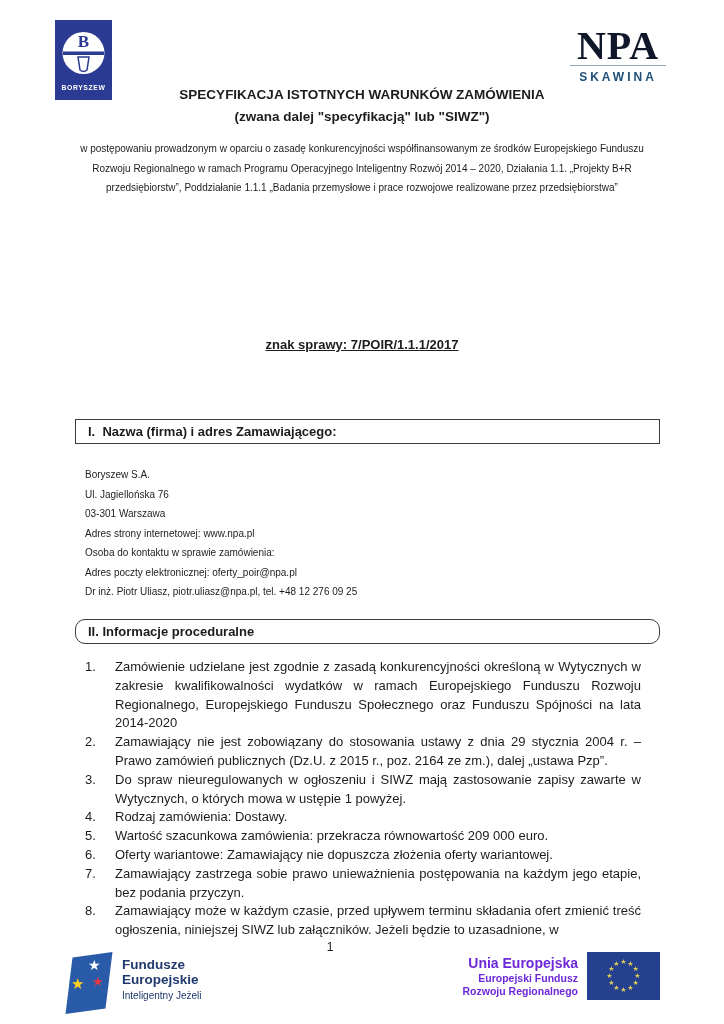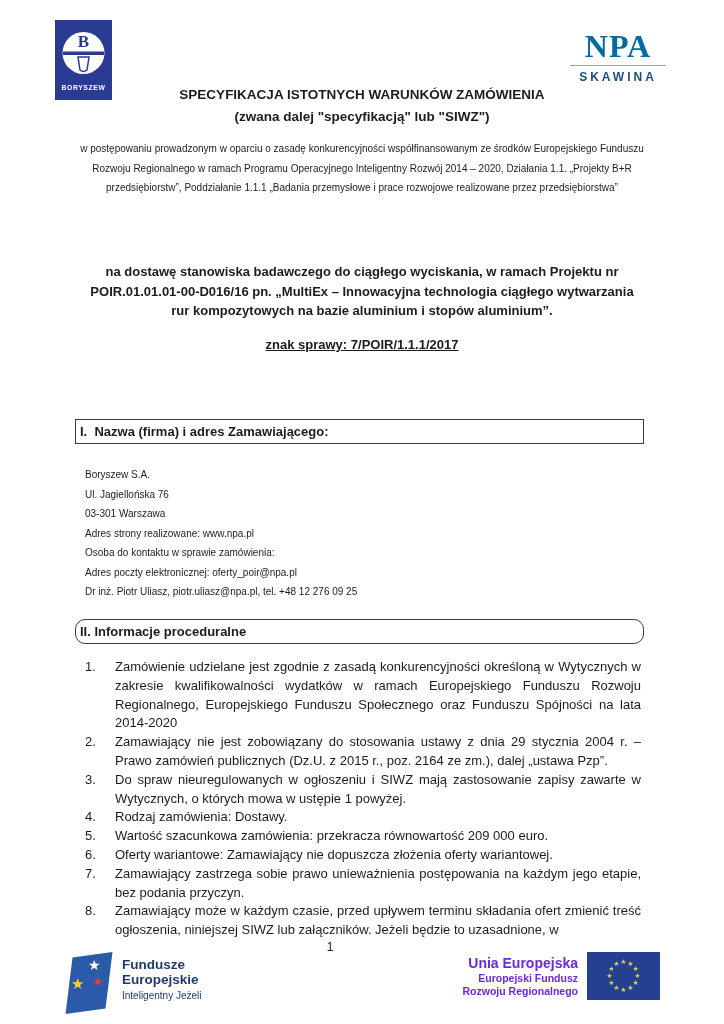--- a/index.html
+++ b/index.html
@@ -3,36 +3,36 @@
 <meta charset="utf-8">
 <style>
   html,body{margin:0;padding:0;background:#e8e8e8;}
   .page{
     position:relative;width:724px;height:1024px;margin:0 auto;background:#ffffff;
     font-family:"Liberation Sans", sans-serif;color:#1c1c1c;overflow:hidden;
   }
   
   .boryszew{position:absolute;left:55px;top:20px;}
   .npa{position:absolute;left:568px;top:30px;width:100px;text-align:center;}
-  .npa .npa-name{font-family:"Liberation Serif", serif;font-weight:bold;font-size:32px;
-    color:#0369a1;letter-spacing:1px;line-height:32px;}
+  .npa .npa-name{font-family:"Liberation Serif", serif;font-weight:bold;font-size:40px;
+    color:#0f172a;letter-spacing:1px;line-height:32px;}
   .npa .npa-rule{height:1px;background:#8ea9c1;margin:3px 2px 4px 2px;}
   .npa .npa-sub{font-size:12px;font-weight:bold;letter-spacing:3px;color:#1f4e79;}
   
   .doc-title{position:absolute;top:84px;left:0;width:724px;text-align:center;
     font-weight:bold;font-size:13.5px;line-height:22px;}
   .intro{position:absolute;top:139px;left:67px;width:590px;text-align:center;
     font-size:10px;line-height:19.5px;}
   .subject{position:absolute;top:262px;left:80px;width:564px;text-align:center;
     font-weight:bold;font-size:13px;line-height:19.5px;}
   .case-number{position:absolute;top:337px;left:0;width:724px;text-align:center;
     font-weight:bold;font-size:13px;text-decoration:underline;}
   
   .sec-box{position:absolute;left:75px;width:559px;border:1px solid #3c3c3c;
-    padding:4px 4px;font-weight:bold;font-size:13px;white-space:pre-wrap;background:#fff;}
+    padding:4px 12px;font-weight:bold;font-size:13px;white-space:pre-wrap;background:#fff;}
   .sec-box.s1{top:419px;}
   .sec-box.s2{top:619px;border-radius:10px;}
   
   .address{position:absolute;top:465px;left:85px;font-size:10px;line-height:19.5px;}
   .address div{white-space:pre;}
   
   .proc-list{position:absolute;top:658px;left:85px;width:556px;font-size:13px;}
   .li{display:flex;line-height:18.8px;}
   .li .num{width:30px;flex:0 0 30px;}
   .li .txt{flex:1;text-align:justify;}
@@ -76,31 +76,30 @@
     <div class="npa-sub">SKAWINA</div>
   </div>
 
   <div class="doc-title">
     <div>SPECYFIKACJA ISTOTNYCH WARUNKÓW ZAMÓWIENIA</div>
     <div>(zwana dalej "specyfikacją" lub "SIWZ")</div>
   </div>
 
   <div class="intro">w postępowaniu prowadzonym w oparciu o zasadę konkurencyjności współfinansowanym ze środków Europejskiego Funduszu Rozwoju Regionalnego w ramach Programu Operacyjnego Inteligentny Rozwój 2014 – 2020, Działania 1.1. „Projekty B+R przedsiębiorstw”, Poddziałanie 1.1.1 „Badania przemysłowe i prace rozwojowe realizowane przez przedsiębiorstwa”</div>
 
-  <div class="subject">na dostawę stanowiska badawczego do ciągłego wyciskania, w ramach Projektu nr POIR.01.01.01-00-D016/16 pn. „MultiEx – Innowacyjna technologia ciągłego wytwarzania rur kompozytowych na bazie aluminium i stopów aluminium”.</div>
 
   <div class="case-number">znak sprawy: 7/POIR/1.1.1/2017</div>
 
   <div class="sec-box s1">I.  Nazwa (firma) i adres Zamawiającego:</div>
 
   <div class="address">
     <div>Boryszew S.A.</div>
     <div>Ul. Jagiellońska 76</div>
     <div>03-301 Warszawa</div>
-    <div>Adres strony realizowane: www.npa.pl</div>
+    <div>Adres strony internetowej: www.npa.pl</div>
     <div>Osoba do kontaktu w sprawie zamówienia:</div>
     <div>Adres poczty elektronicznej: oferty_poir@npa.pl</div>
     <div>Dr inż. Piotr Uliasz, piotr.uliasz@npa.pl, tel. +48 12 276 09 25</div>
   </div>
 
   <div class="sec-box s2">II. Informacje proceduralne</div>
 
   <div class="proc-list">
     <div class="li">
       <span class="num">1.</span>

